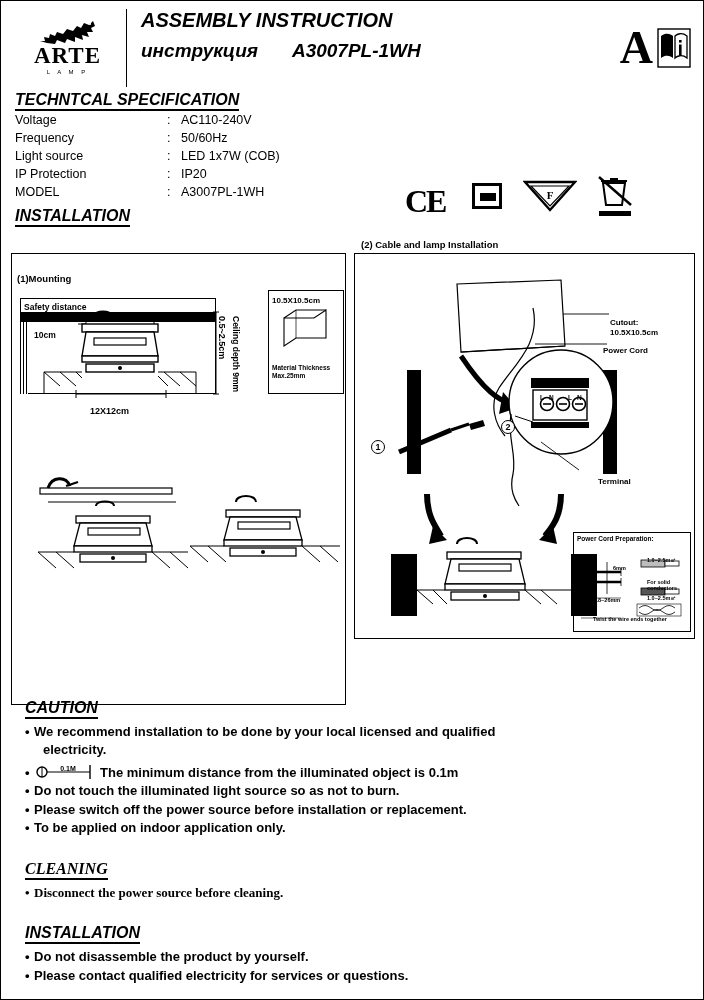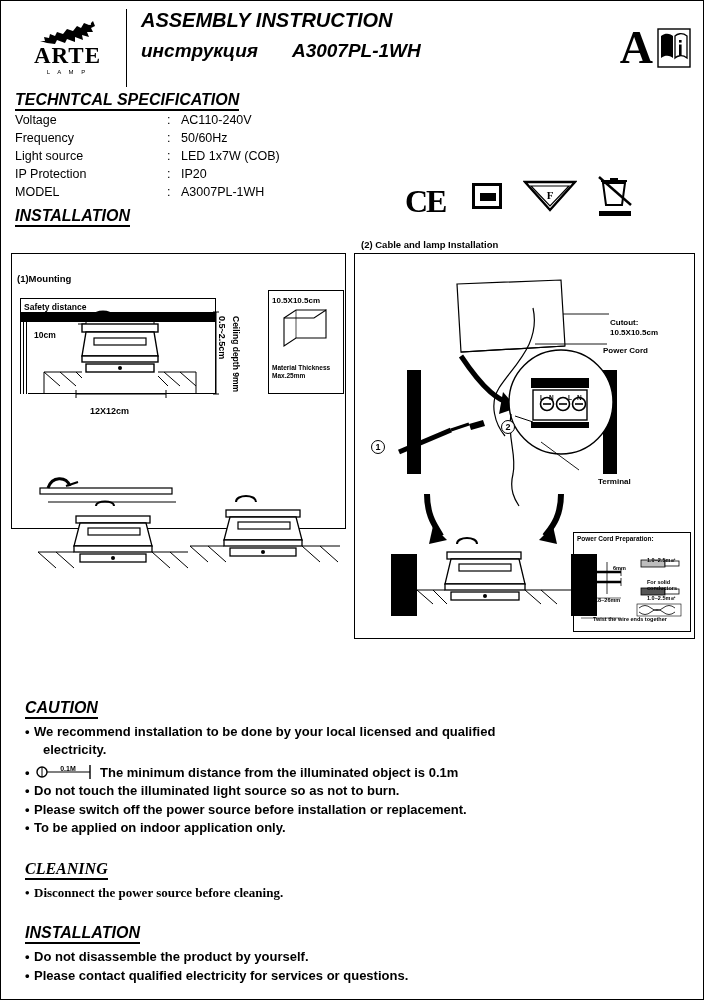--- a/index.html
+++ b/index.html
@@ -68,21 +68,21 @@
   .ce-mark { position:absolute; left:8px; top:24px; font-family:"Liberation Serif",serif; font-weight:bold; font-size:32px; letter-spacing:-2px;}
   .sq-mark { position:absolute; left:75px; top:24px; width: 30px; height: 26px; border: 3px solid #000; }
   .sq-mark:after { content:""; position:absolute; left:5px; top:7px; width: 16px; height: 8px; background:#000;}
   .tri-mark { position:absolute; left:126px; top:20px; width: 54px; height: 34px; }
   .bin-mark { position:absolute; left:196px; top:16px; width: 44px; height: 44px; }
 
   
   .panels { position:absolute; left:10px; top:238px; width: 684px; height: 400px; }
   .panel { position:absolute; border:1px solid #000; }
   .panel-label { position:absolute; font-size: 9.5px; font-weight: bold; }
-  .panel-l { left:0; top:14px; width: 335px; height: 276px; }
+  .panel-l { left:0; top:14px; width: 335px; height: 452px; }
   .panel-r { left: 343px; top:14px; width: 341px; height: 386px; }
   #lbl-mounting { left: 6px; top: 1px; margin-top: 33px; }
   #lbl-cable { left: 350px; top: 0px; }
 
   
   .lp { position:absolute; inset:0; }
   .safety-box { position:absolute; left:8px; top:44px; width: 196px; height: 96px; border:1px solid #000;}
   .safety-txt { position:absolute; left:12px; top:48px; font-size:8.5px; font-weight:bold;}
   .ceil-slab { position:absolute; left:8px; top:58px; width: 196px; height: 10px; background:#000; }
   .hatch-left { position:absolute; left:8px; top:68px; width: 8px; height: 72px; background:

